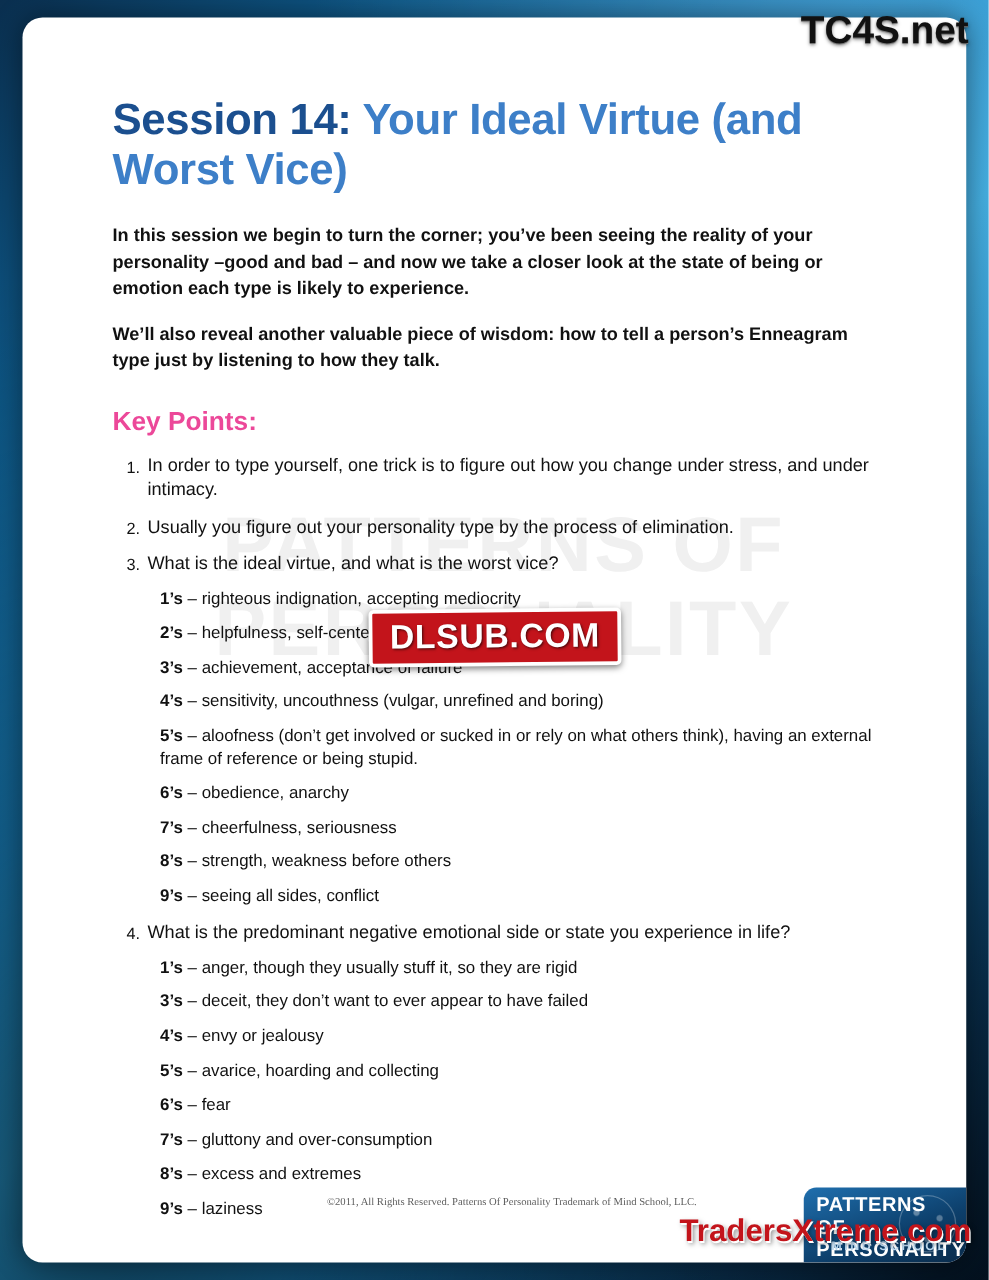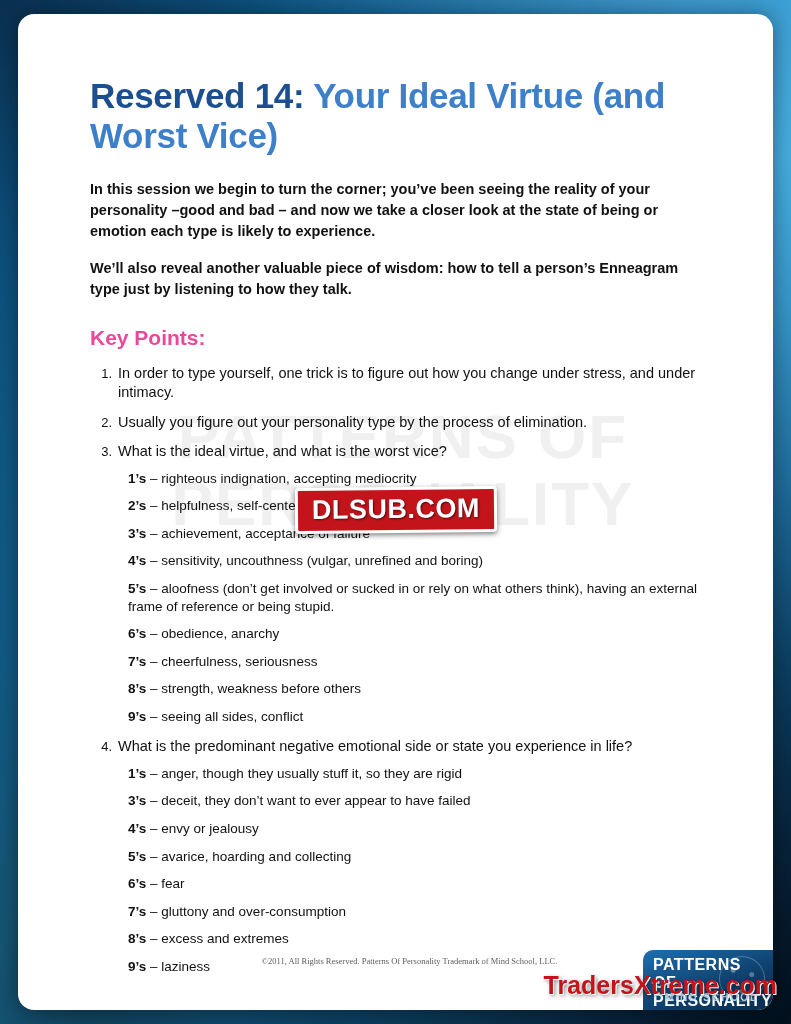--- a/index.html
+++ b/index.html
@@ -204,21 +204,21 @@
 <div id="page">
 
   <div class="sheet">
 
     <div class="watermark">PATTERNS OF PERSONALITY</div>
 
     <div class="sheet-inner">
       <div class="content">
 
         <h1 class="title">
-          <span>Reserved 14:</span>
+          <span>Session 14:</span>
           <span class="accent">Your Ideal Virtue (and Worst Vice)</span>
         </h1>
 
         <p class="intro">In this session we begin to turn the corner; you’ve been seeing the reality of your personality –good and bad – and now we take a closer look at the state of being or emotion each type is likely to experience.</p>
         <p class="intro">We’ll also reveal another valuable piece of wisdom: how to tell a person’s Enneagram type just by listening to how they talk.</p>
 
         <h2 class="keypoints">Key Points:</h2>
 
         <ol class="points">
 
@@ -271,20 +271,21 @@
 
     <div class="logo-badge">
       <div class="dots"></div>
       <div class="l1">PATTERNS</div>
       <div class="l2">OF PERSONALITY</div>
       <div class="l3">MIND SCHOOL</div>
     </div>
 
   </div>
 
+  <div class="wm-top">TC4S.net</div>
 
   <div class="wm-center">
     <span>DLSUB.COM</span>
   </div>
 
   <div class="wm-bottom">TradersXtreme.com</div>
 
 </div>
 
 </body></html>

